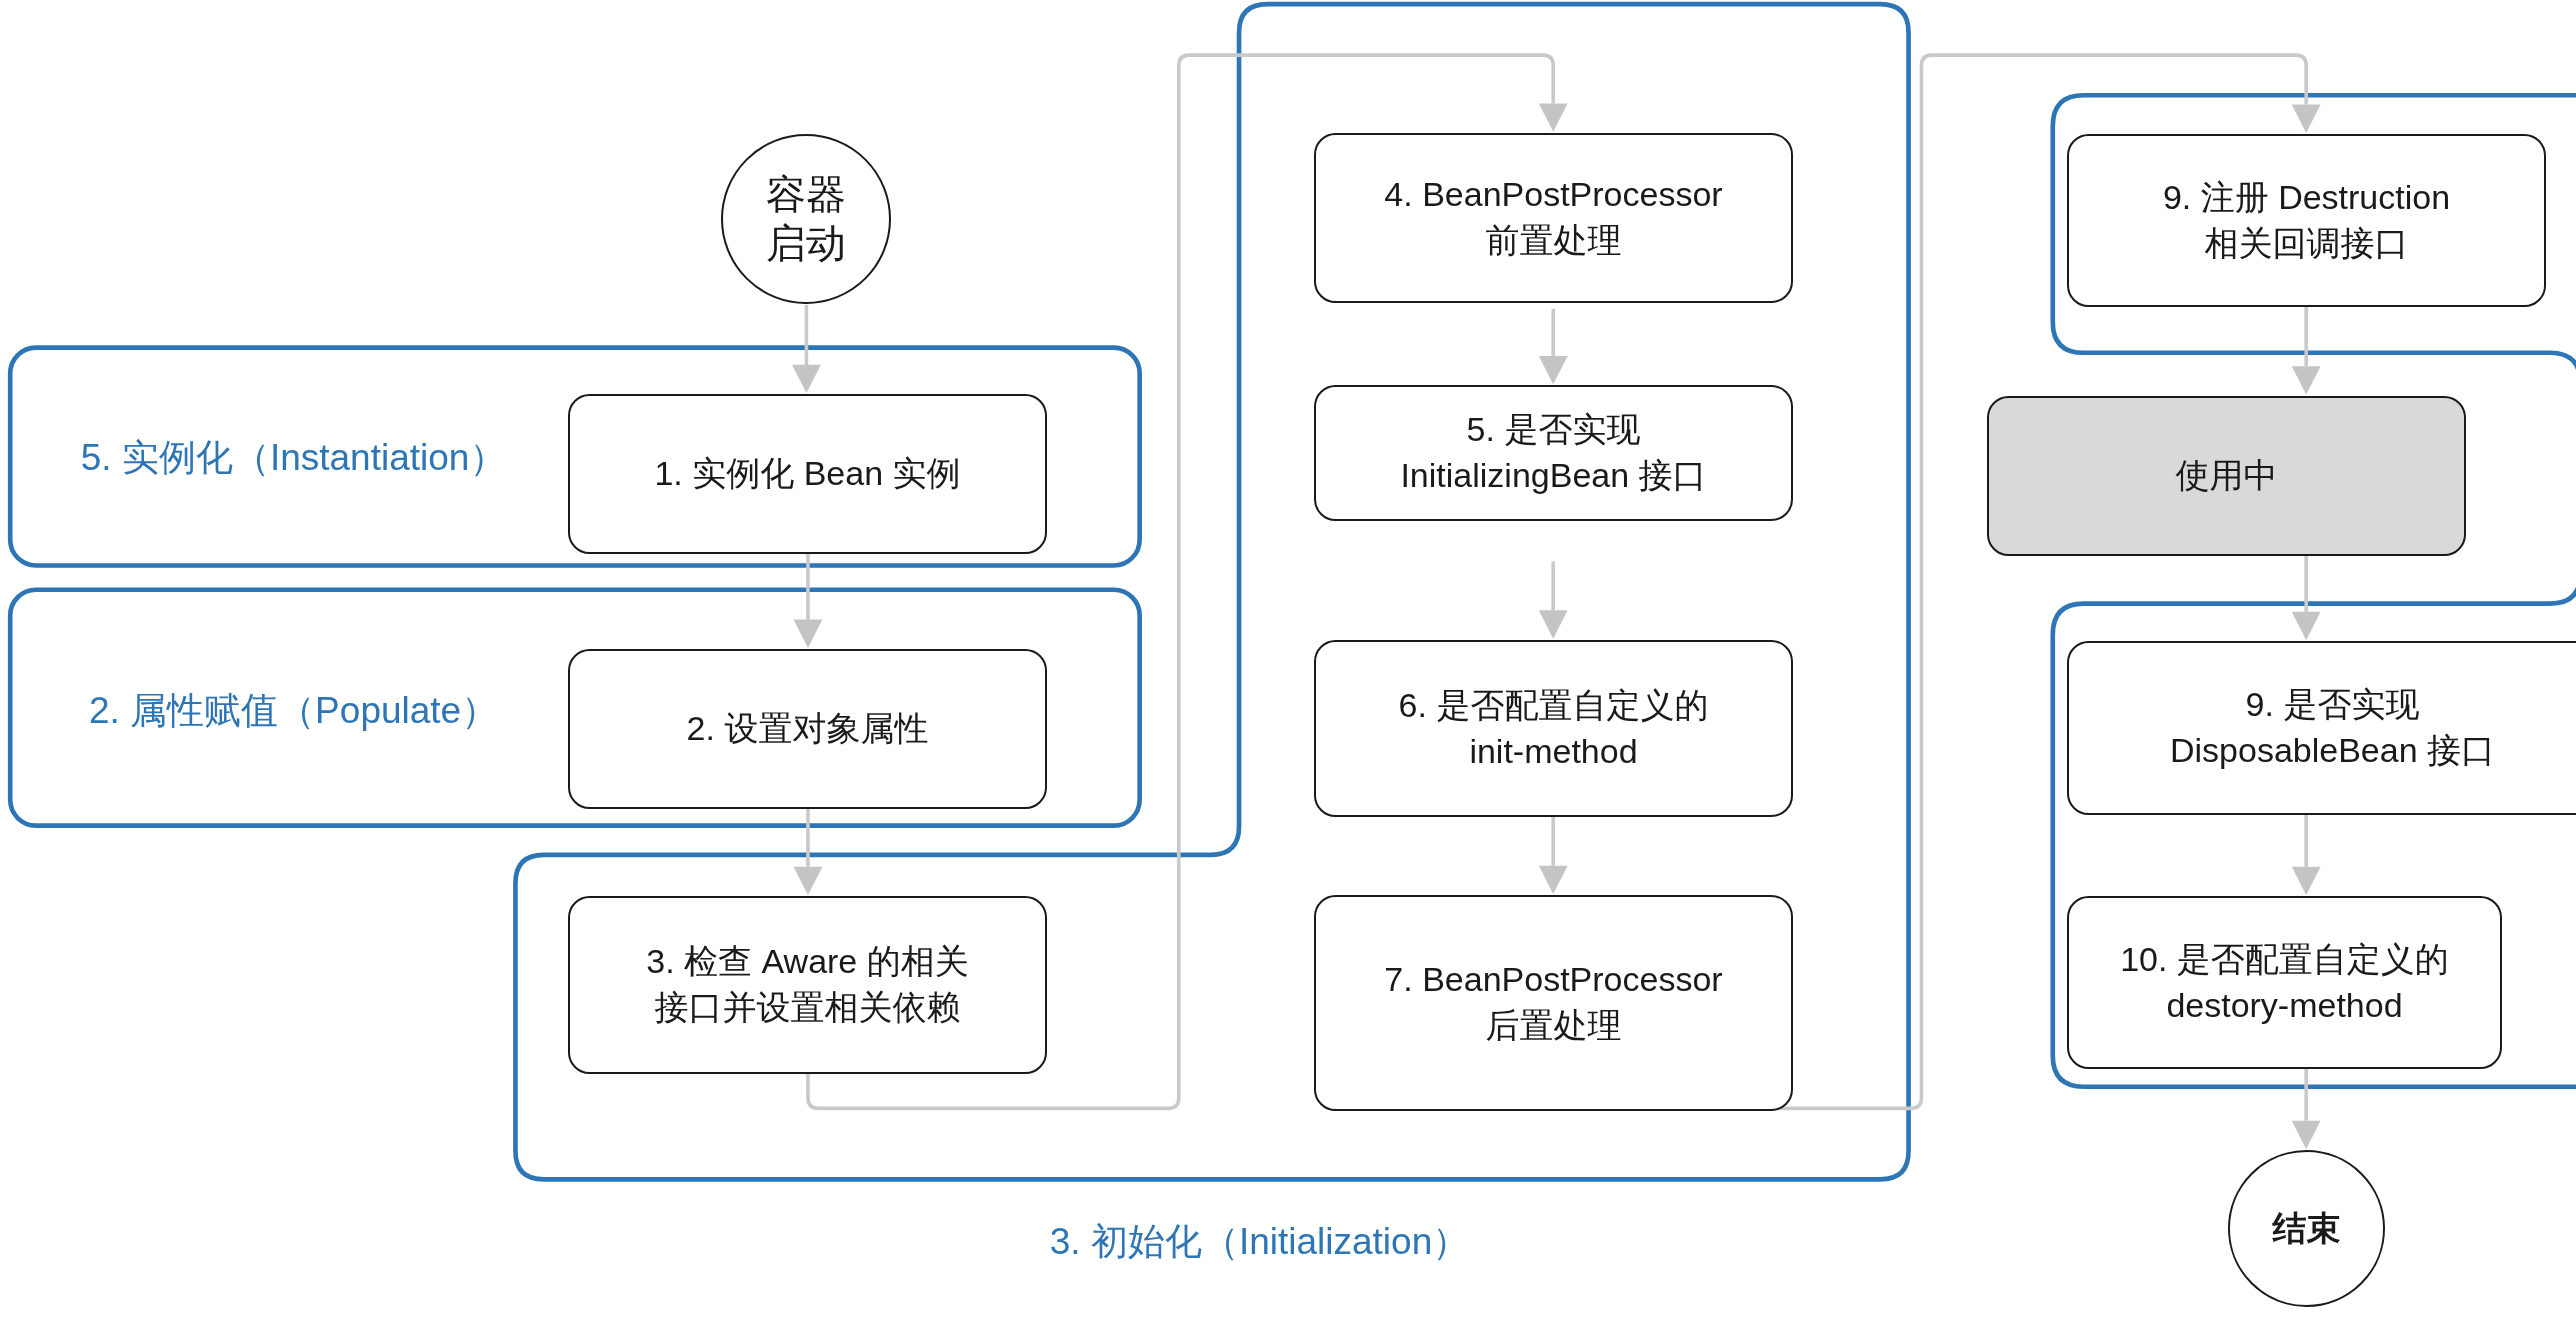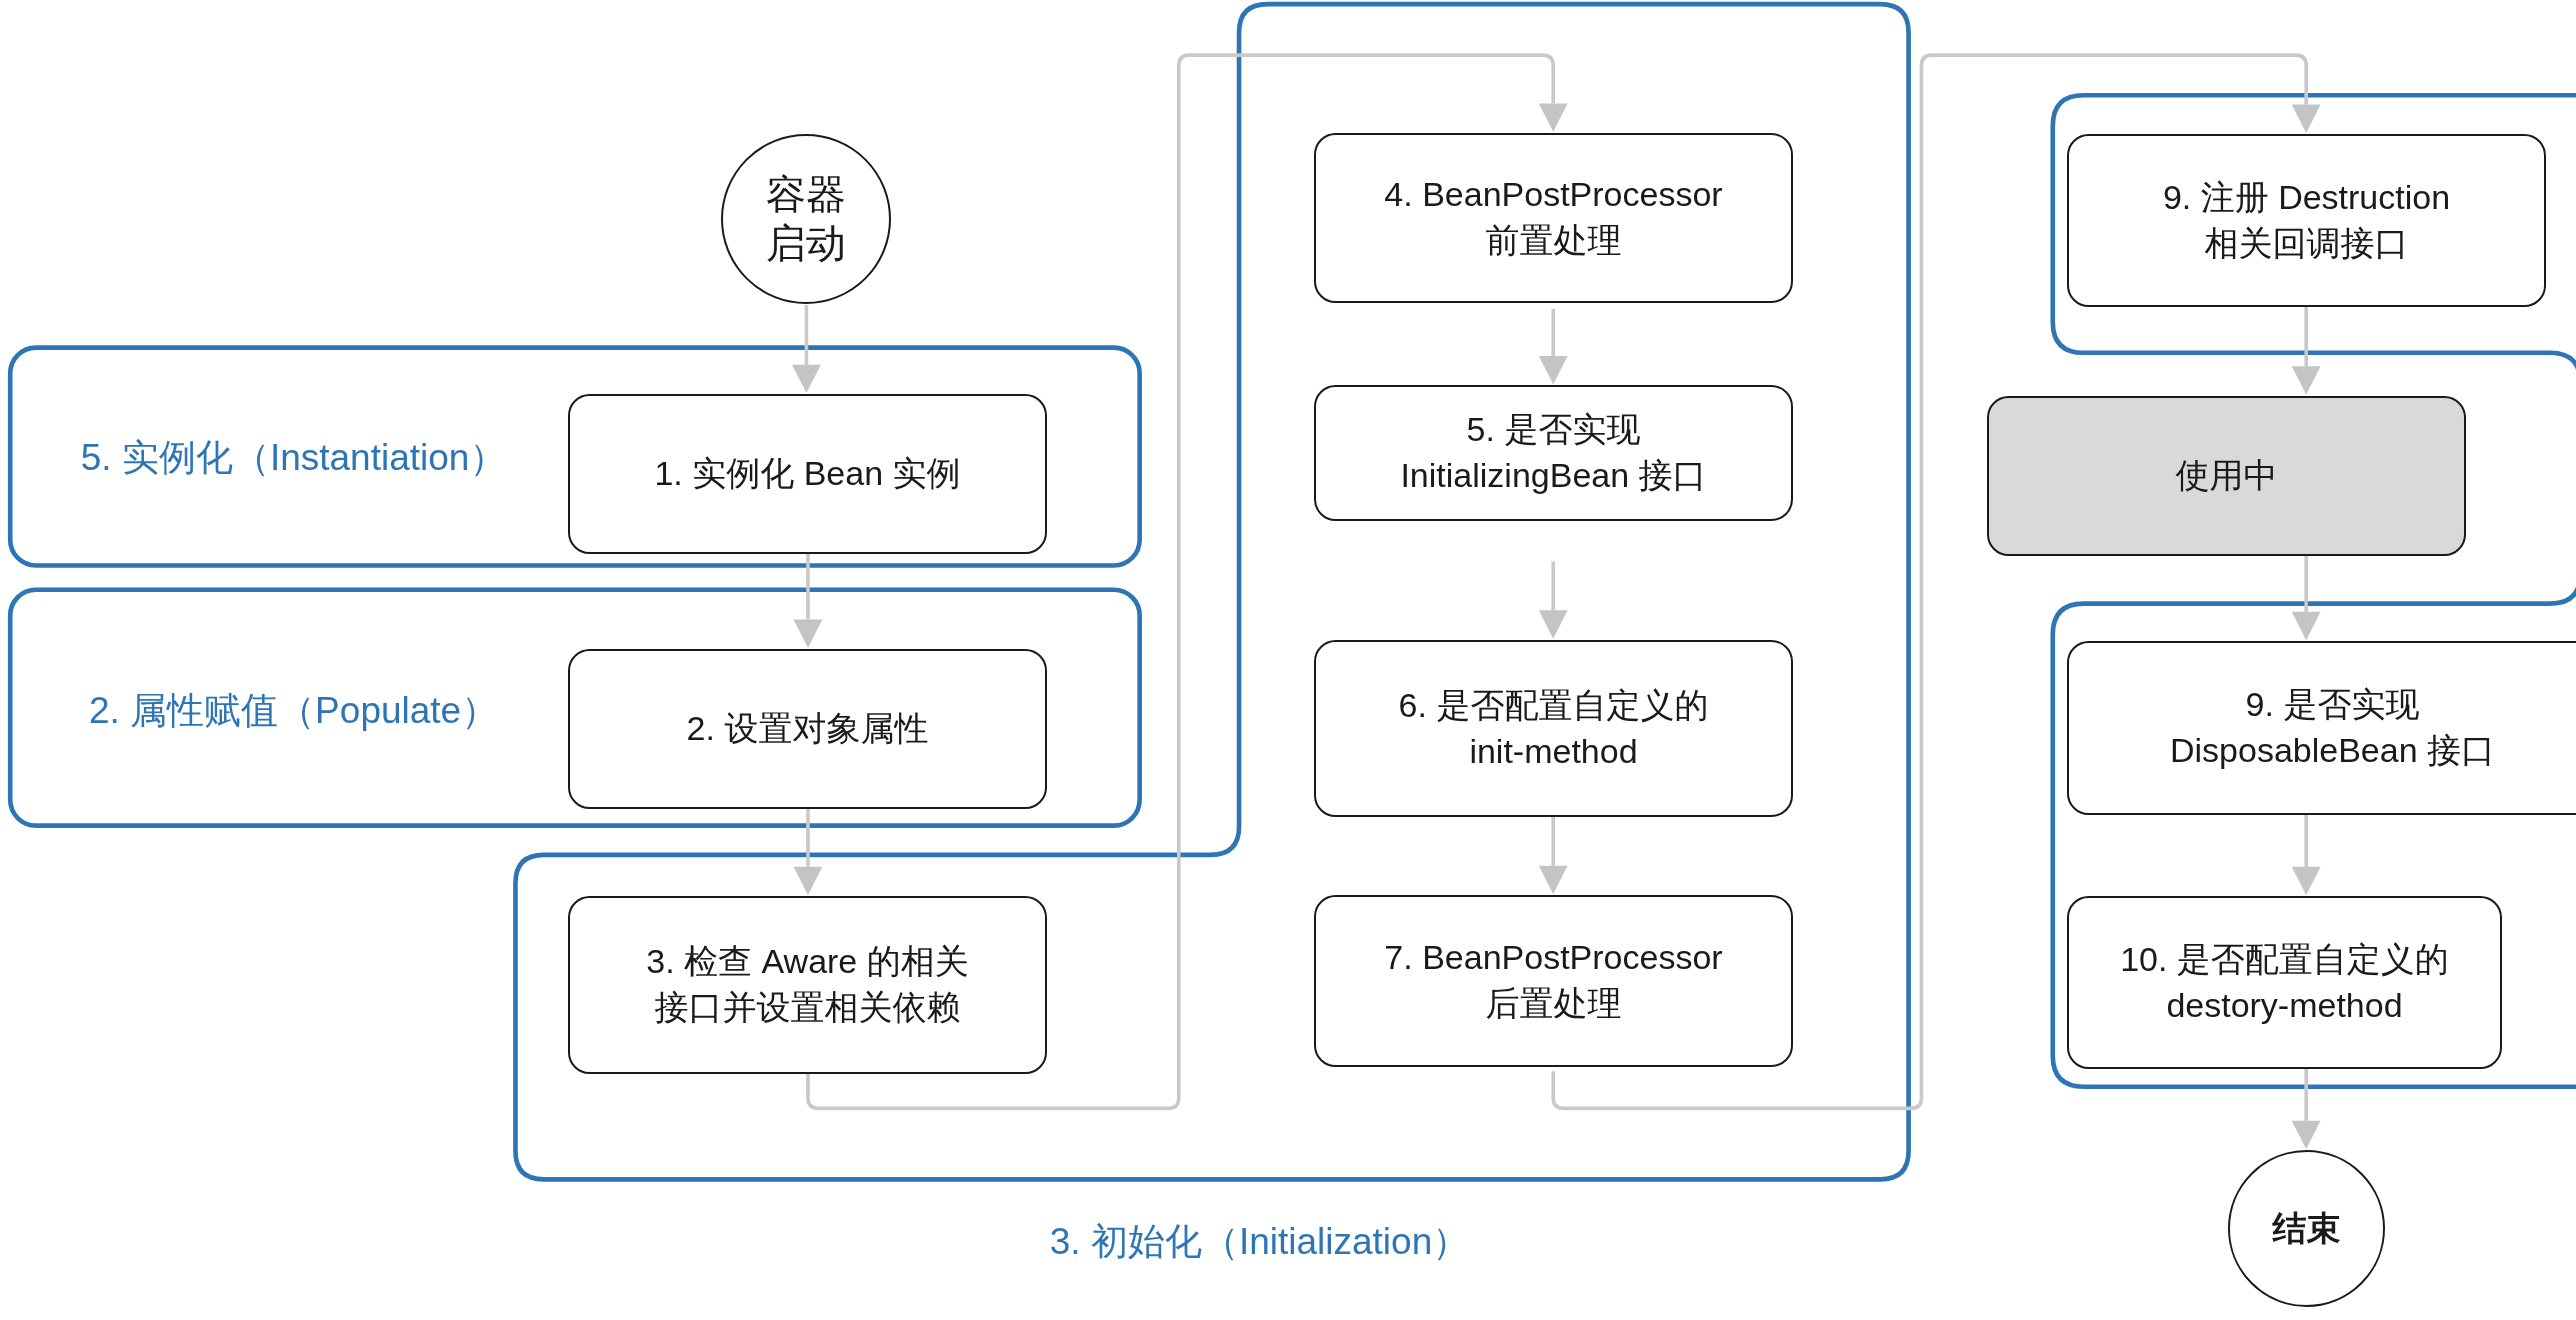--- a/index.html
+++ b/index.html
@@ -88,21 +88,21 @@
   <div class="node" style="left:568px;top:649px;width:479px;height:160px;">2. 设置对象属性</div>
   <div class="node" style="left:568px;top:896px;width:479px;height:178px;">3. 检查 Aware 的相关
 接口并设置相关依赖</div>
 
   <div class="node" style="left:1314px;top:133px;width:479px;height:170px;">4. BeanPostProcessor
 前置处理</div>
   <div class="node" style="left:1314px;top:385px;width:479px;height:136px;">5. 是否实现
 InitializingBean 接口</div>
   <div class="node" style="left:1314px;top:640px;width:479px;height:177px;">6. 是否配置自定义的
 init-method</div>
-  <div class="node" style="left:1314px;top:895px;width:479px;height:172px;">7. BeanPostProcessor
+  <div class="node" style="left:1314px;top:895px;width:479px;height:216px;">7. BeanPostProcessor
 后置处理</div>
 
   <div class="node" style="left:2067px;top:134px;width:479px;height:173px;">9. 注册 Destruction
 相关回调接口</div>
   <div class="node gray-fill" style="left:1987px;top:396px;width:479px;height:160px;">使用中</div>
   <div class="node" style="left:2067px;top:641px;width:531px;height:174px;">9. 是否实现
 DisposableBean 接口</div>
   <div class="node" style="left:2067px;top:896px;width:435px;height:173px;">10. 是否配置自定义的
 destory-method</div>
 

